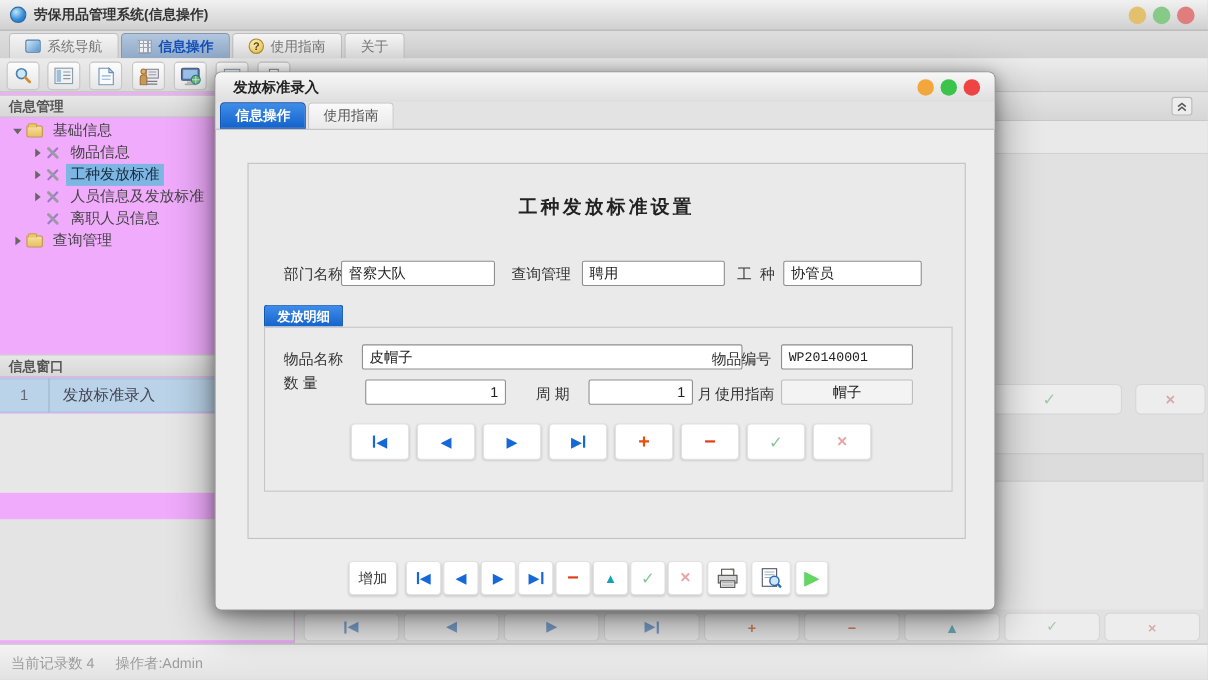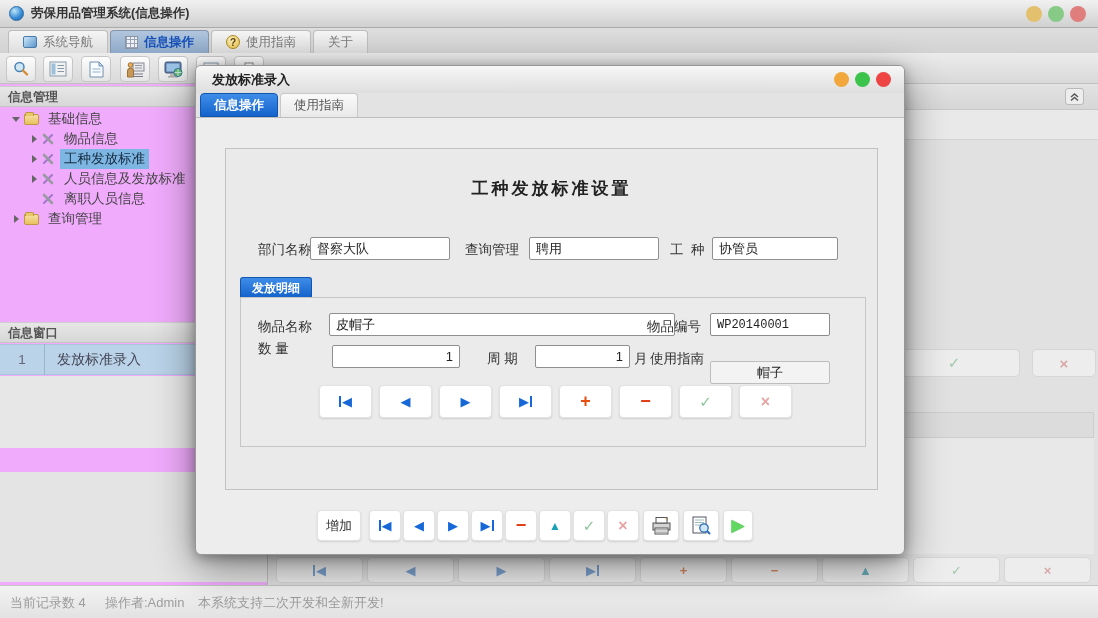--- a/index.html
+++ b/index.html
@@ -109,21 +109,21 @@
   .dtab.unsel { background:linear-gradient(#fafafa,#e9e9e9); border:1px solid #c8c8c8; border-bottom:none; color:#555; }
 
   .form-panel { position:absolute; left:29px; top:82px; width:653px; height:342px;
     background:#eaeaea; border:1px solid #c2c2c2; }
   .form-title { position:absolute; left:0; top:28px; width:100%; text-align:center;
     font-size:17px; font-weight:bold; color:#222; letter-spacing:3px; }
   .fld-label { position:absolute; font-size:13.5px; color:#333; white-space:pre; }
   .fld { position:absolute; height:23px; background:#fff; border:1px solid #8f8f8f; border-radius:2px;
     font-size:13px; color:#222; padding:0 6px; display:flex; align-items:center; }
   .fld.right { justify-content:flex-end; }
-  .fld.center { justify-content:center;margin-top:16px; }
+  .fld.center { justify-content:center; }
   .fld.disabled { background:#ffffff; border-color:#8c8c8c; font-family:Liberation Mono, monospace; font-size:12px; }
   .fld.light { background:#f3f3f3; border-color:#bdbdbd; }
   .detail-tab { position:absolute; left:14px; top:128px; height:20px; line-height:20px; padding:0 11px;
     background:linear-gradient(#3f8de9,#1463cb); border:1px solid #1055b0; border-bottom:none;
     border-radius:3px 3px 0 0; color:#fff; font-size:12px; font-weight:bold; }
   .groupbox { position:absolute; left:14px; top:148px; width:626px; height:150px;
     border:1px solid #c6c6c6; background:#ebebeb; }
 
   .nav-row { position:absolute; left:93px; top:236px; display:flex; gap:7px; }
   .wbtn { background:#fff; border:1px solid #e2e2e2; border-radius:4px; box-shadow:0 1px 2px rgba(0,0,0,.12);
@@ -351,21 +351,20 @@
       <div class="gbtn mut-o">−</div>
       <div class="gbtn mut-t">▲</div>
       <div class="gbtn mut-g">✓</div>
       <div class="gbtn mut-r">×</div>
     </div>
   </div>
 
   <div class="statusbar">
     <span style="left:10px">当前记录数 4</span>
     <span style="left:105px">操作者:Admin</span>
-    <span style="left:198px">本系统支持二次开发和全新开发!</span>
   </div>
 
   <div class="dialog">
     <div class="dlg-titlebar">
       <span class="dlg-title">发放标准录入</span>
       <div class="dlg-lights">
         <div class="light d-y"></div>
         <div class="light d-g"></div>
         <div class="light d-r"></div>
       </div>

